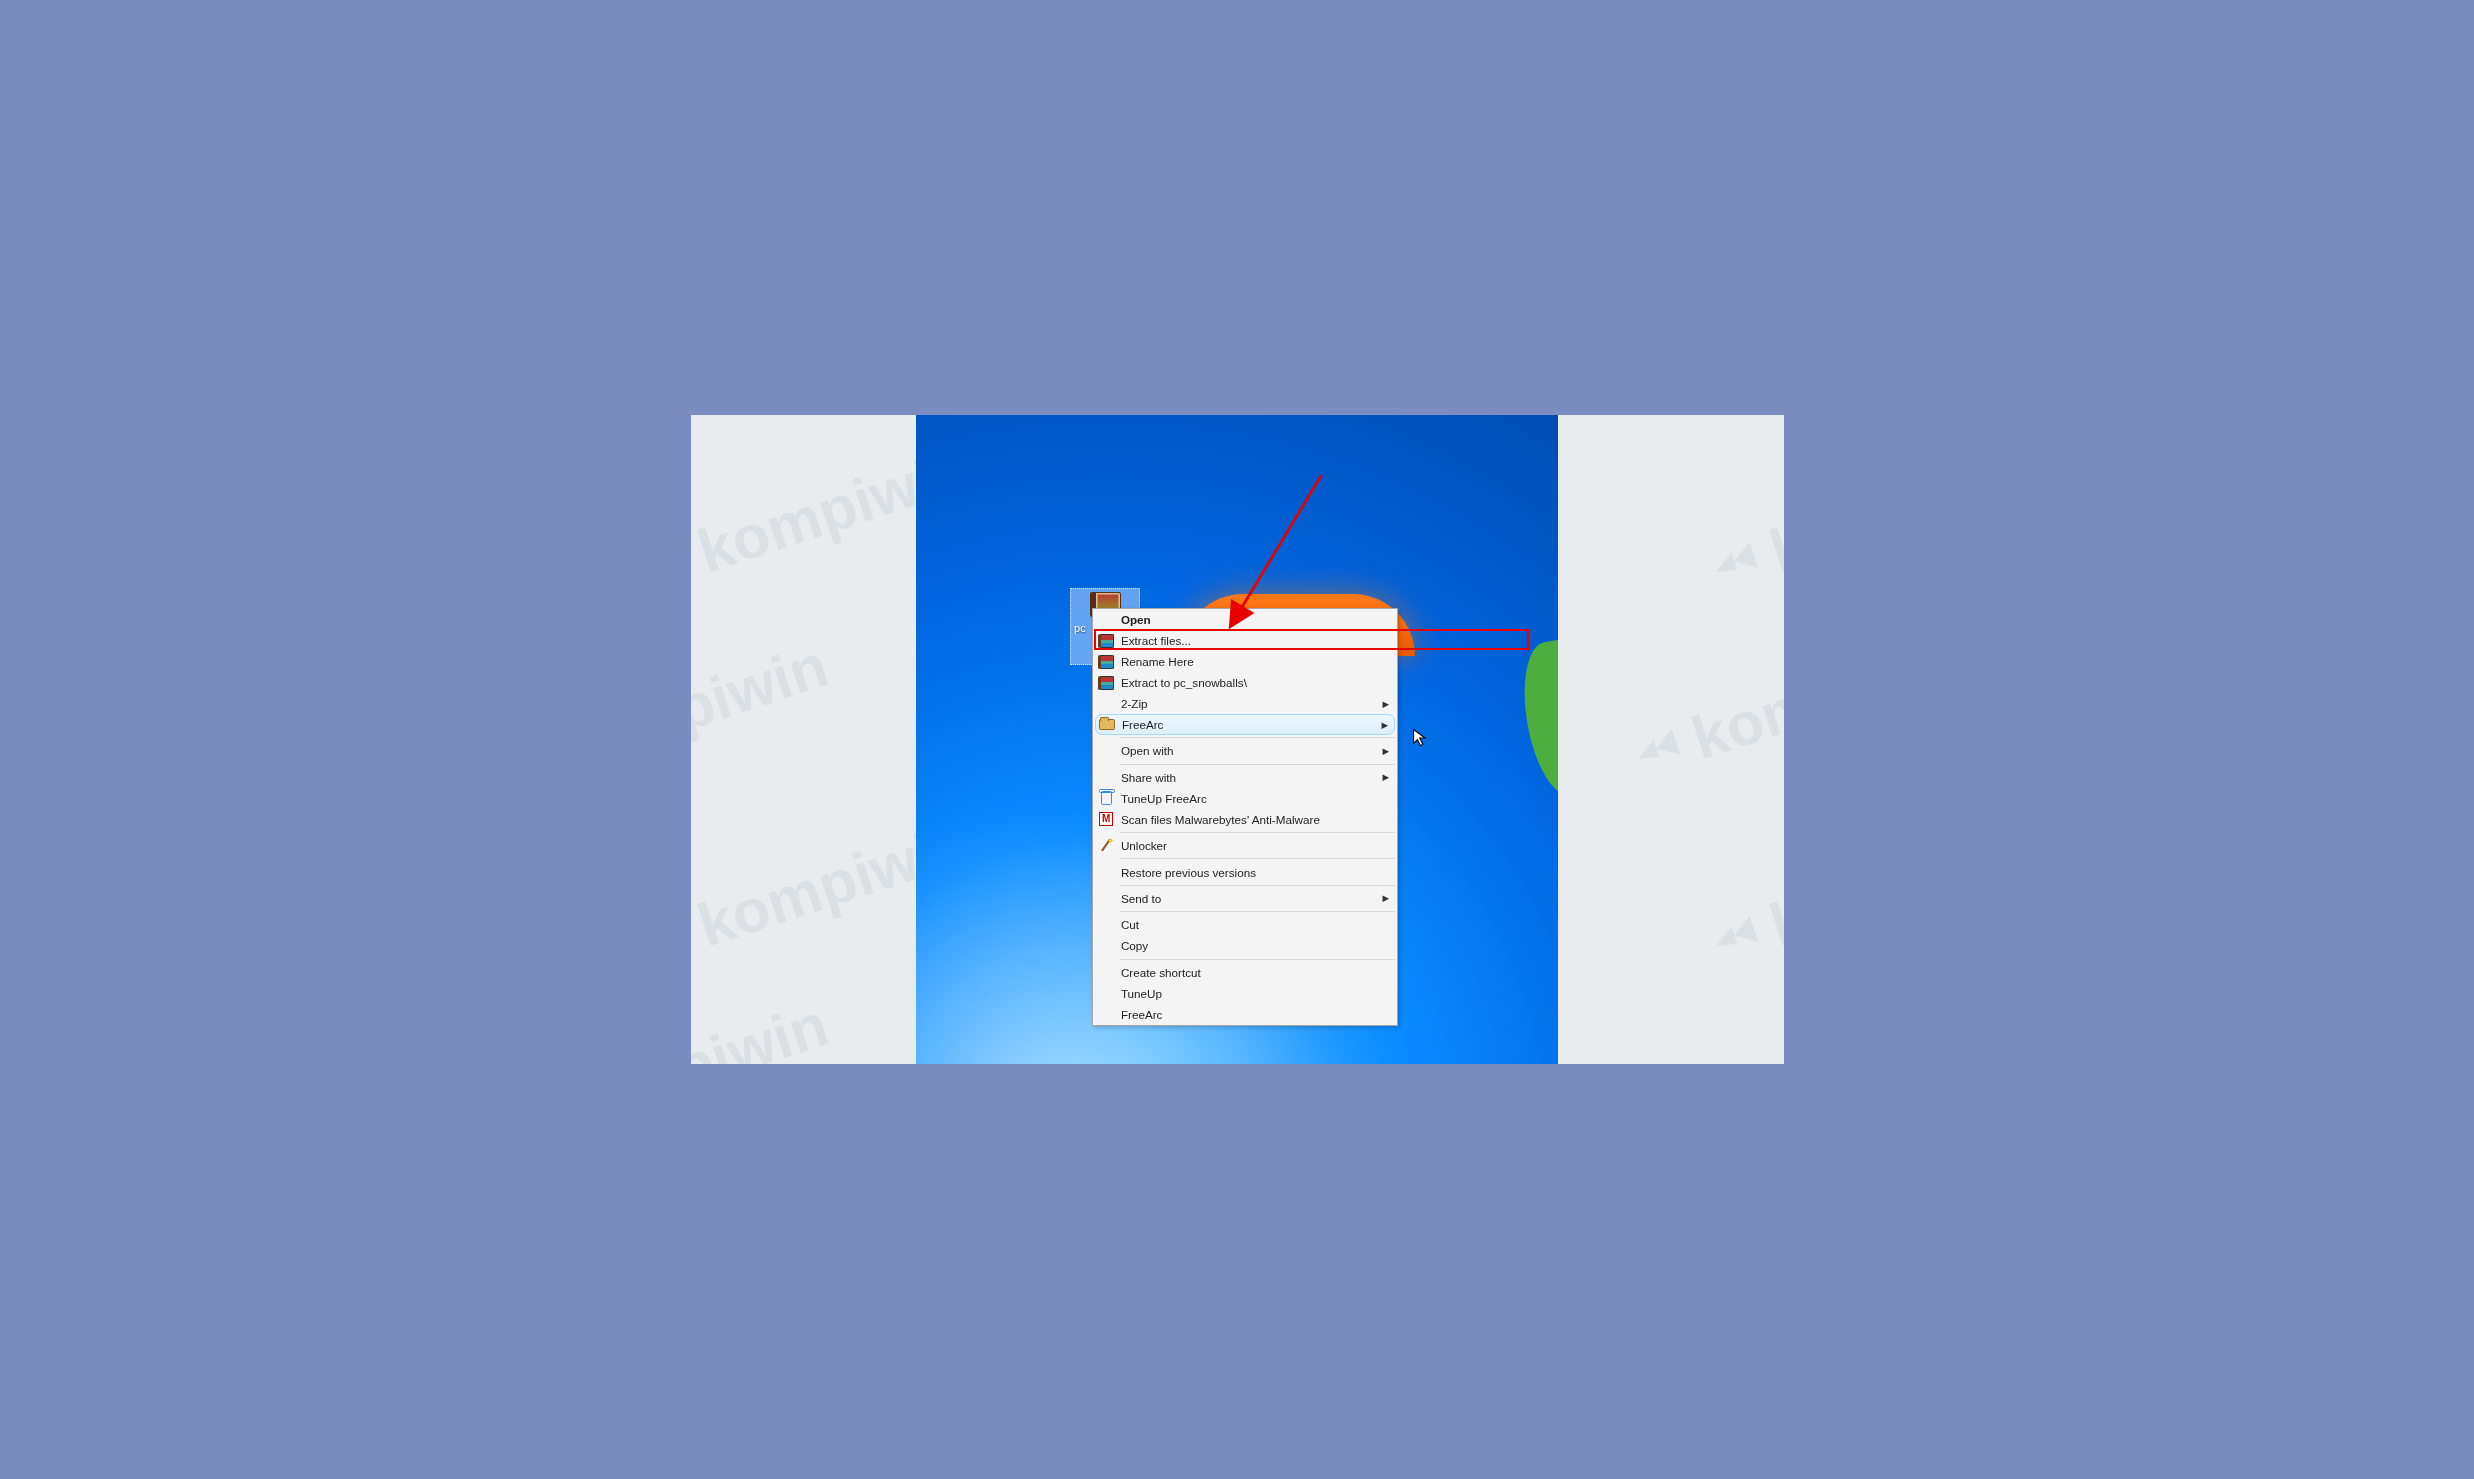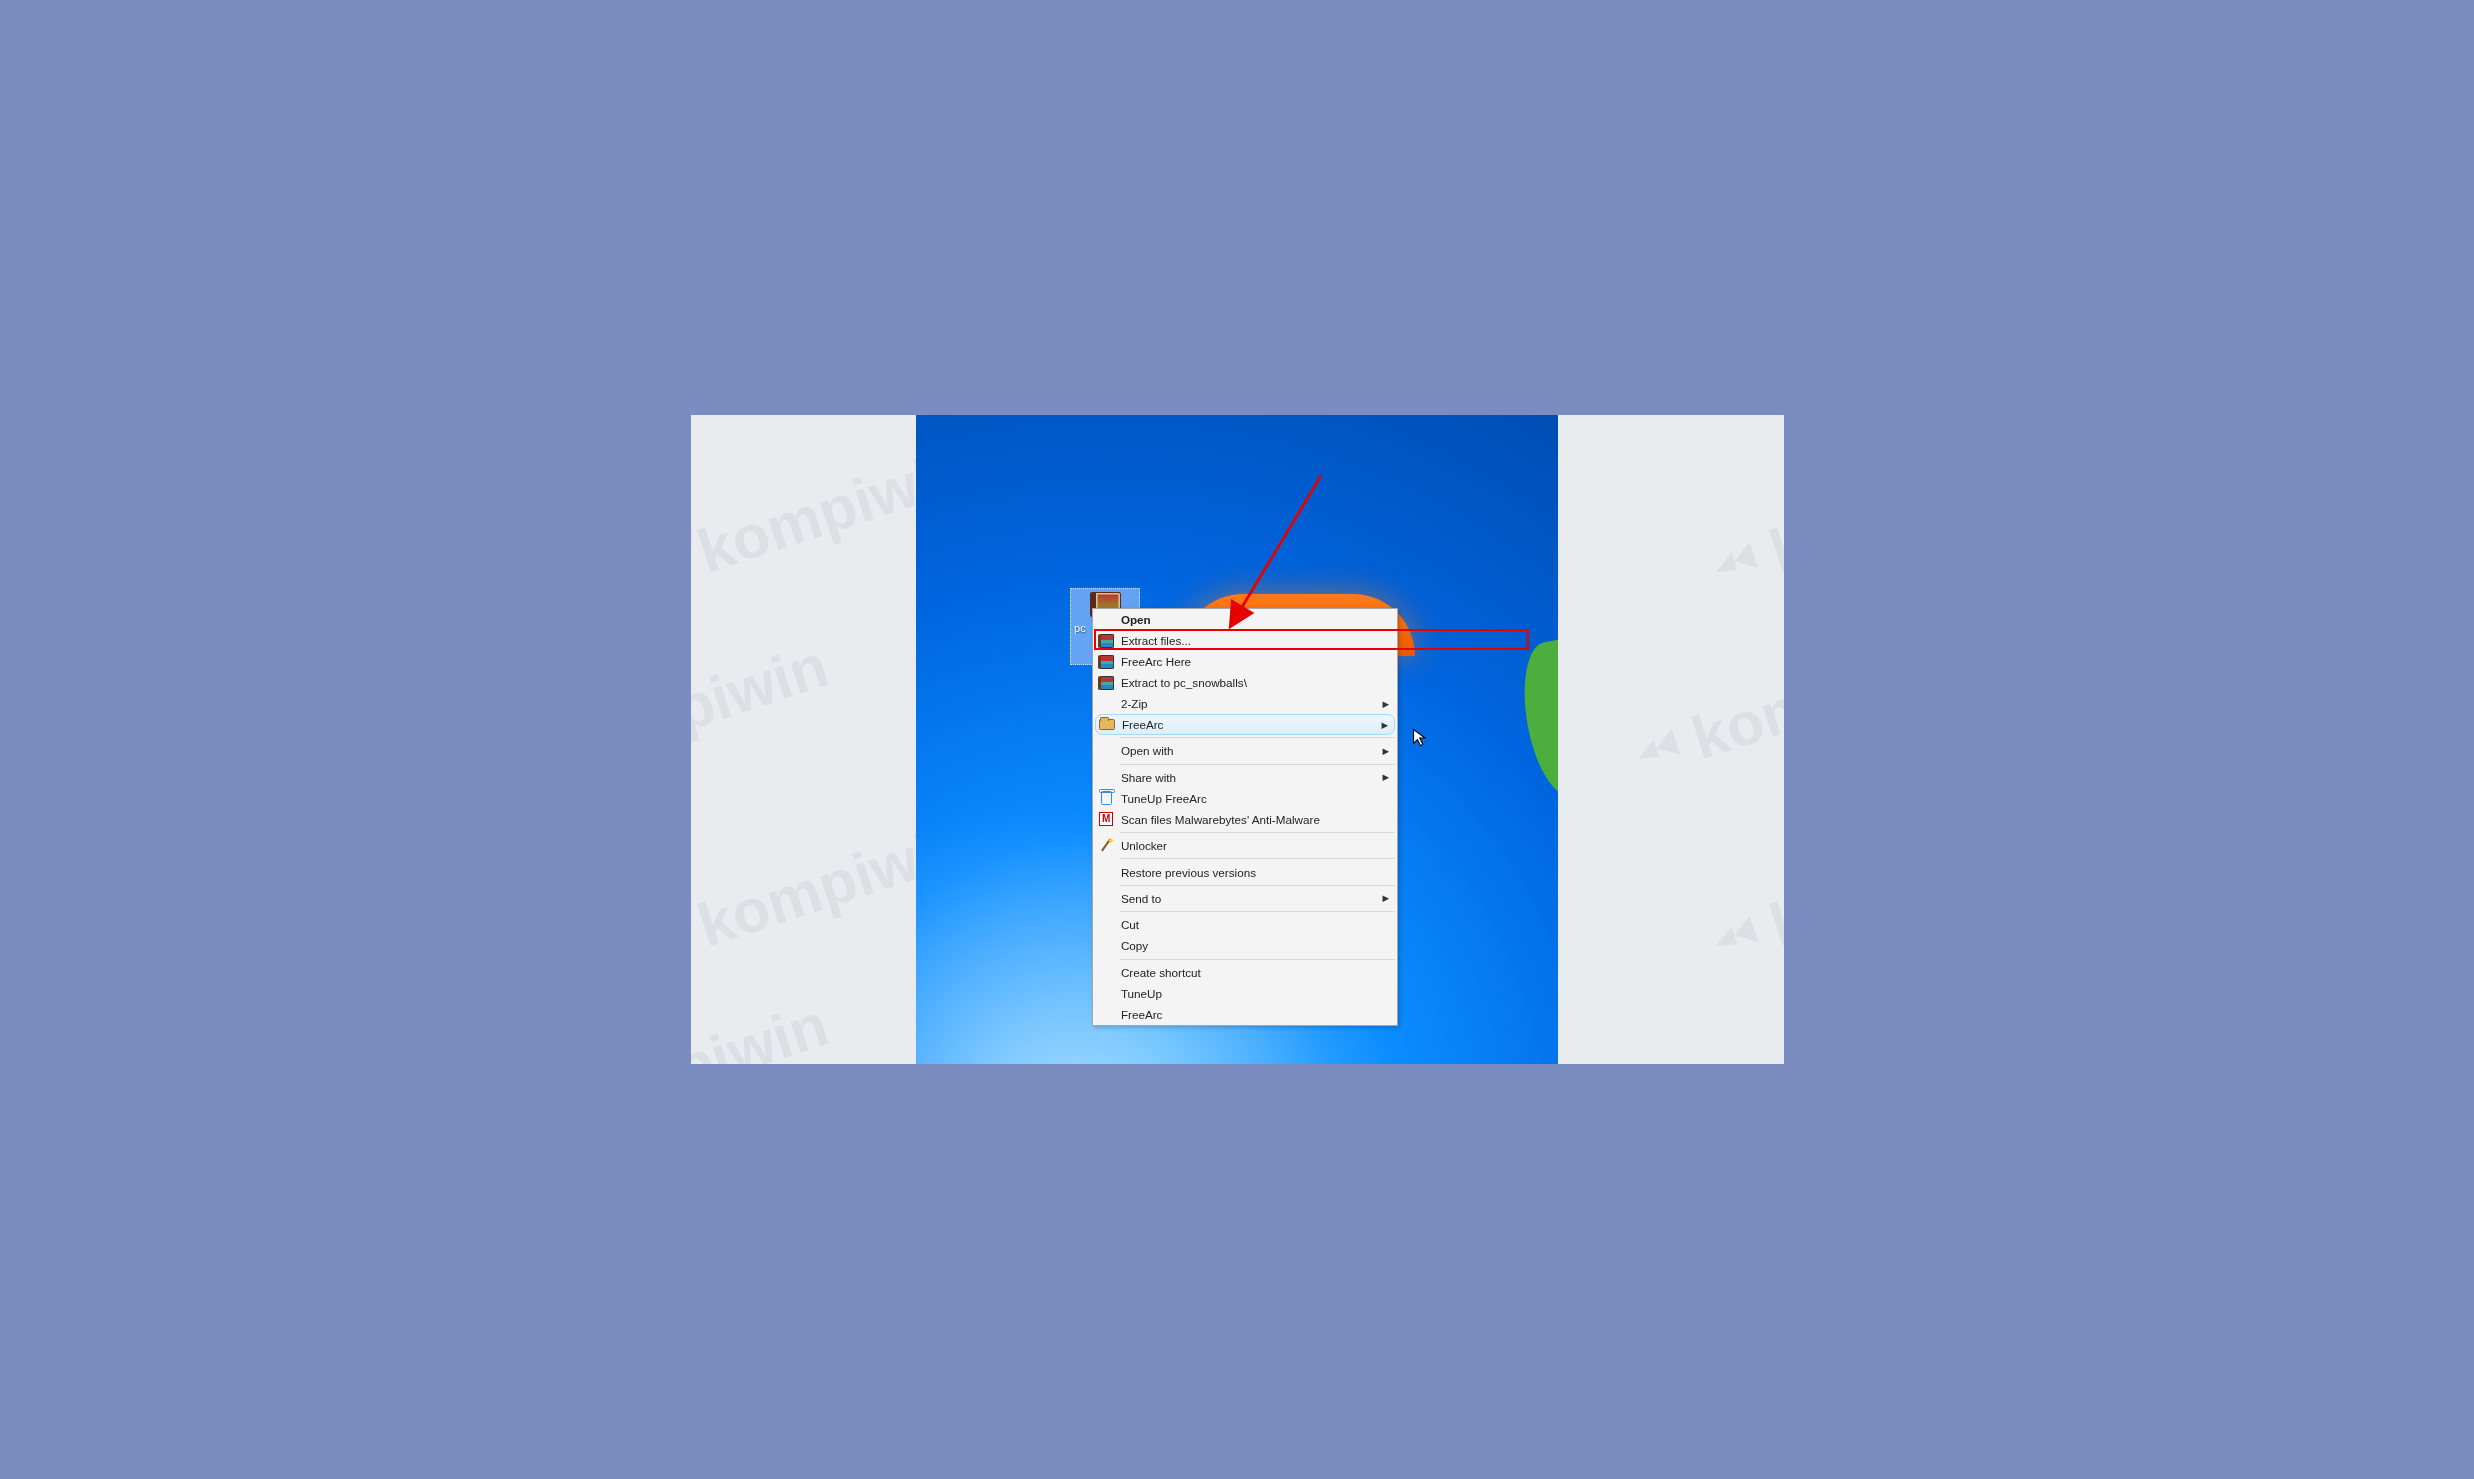--- a/index.html
+++ b/index.html
@@ -271,21 +271,21 @@
         <div class="menu-item">
           <span class="ico">
             <span class="ico-rar"></span>
           </span>
           <span class="lbl">Extract files...</span>
         </div>
         <div class="menu-item">
           <span class="ico">
             <span class="ico-rar"></span>
           </span>
-          <span class="lbl">FreeArc Here</span>
+          <span class="lbl">Rename Here</span>
         </div>
         <div class="menu-item">
           <span class="ico">
             <span class="ico-rar"></span>
           </span>
           <span class="lbl">Extract to pc_snowballs\</span>
         </div>
         <div class="menu-item no-icon">
           <span class="ico"></span>
           <span class="lbl">2-Zip</span>

